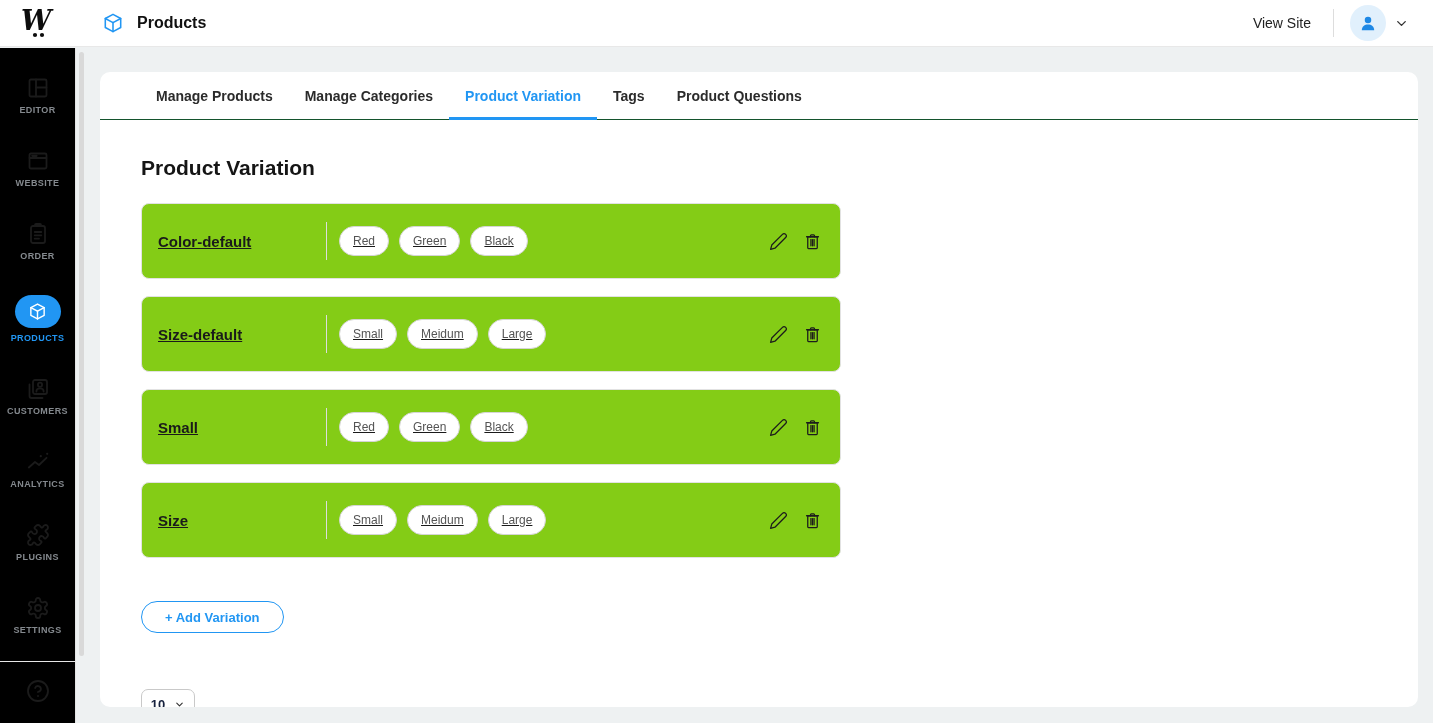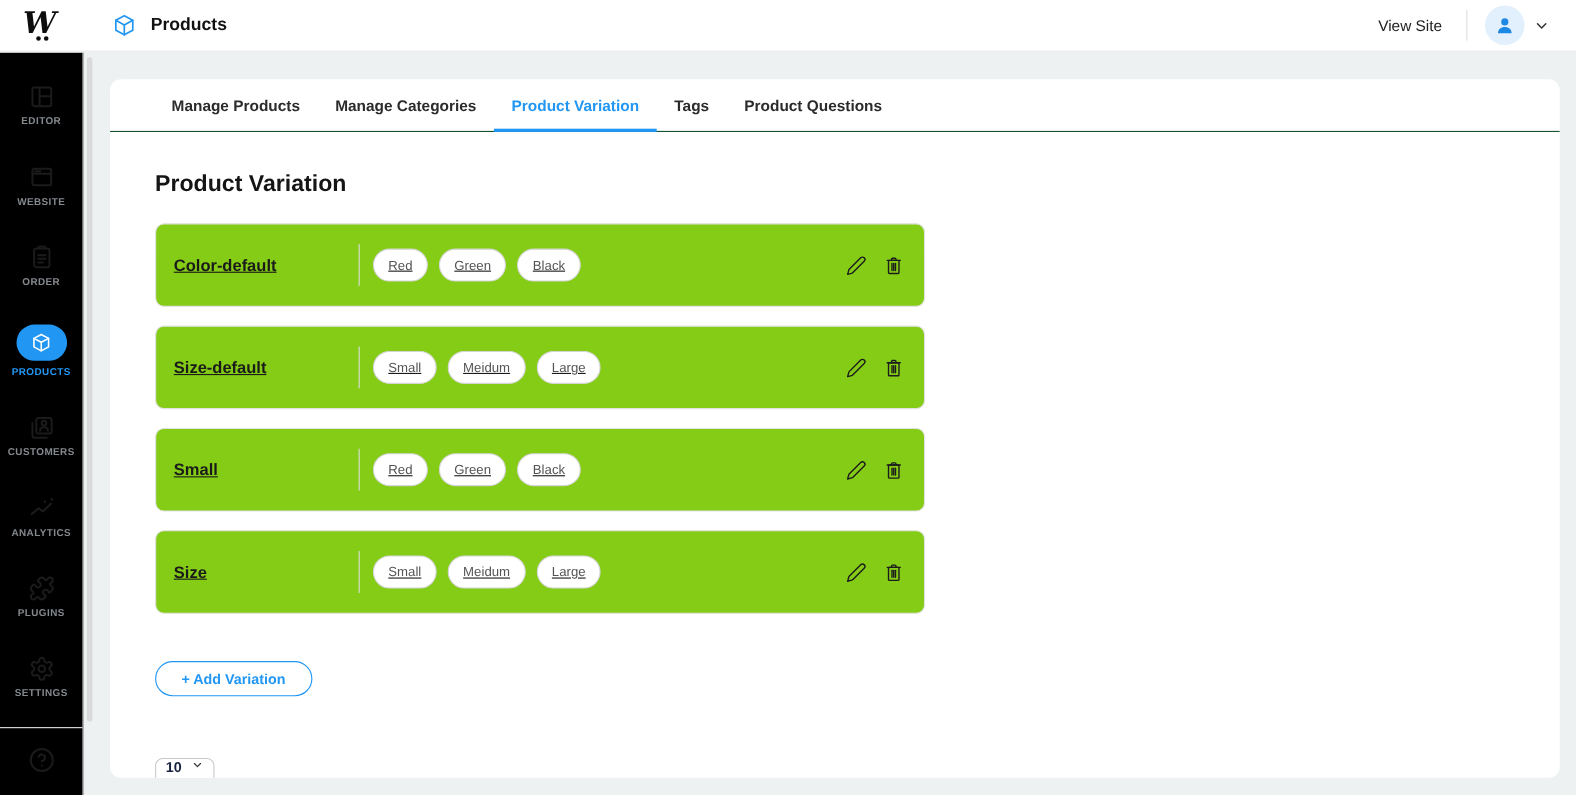--- a/index.html
+++ b/index.html
@@ -106,21 +106,21 @@
   .add-variation-btn {
     margin-top: 26px; display: inline-flex; align-items: center; justify-content: center;
     padding: 0 23px; height: 32px; border: 1px solid #2196f3; border-radius: 17px;
     background: #fff; color: #2196f3; font-size: 13px; font-weight: bold;
     font-family: inherit; cursor: pointer;
   }
 
   .page-size-select {
     margin-top: 56px; width: 54px; height: 31px;
     border: 1px solid #c9c9c9; border-radius: 7px; background: #fff;
-    display: flex; justify-content: center; gap: 9px;
+    display: flex; align-items: center; justify-content: center; gap: 9px;
     cursor: pointer;
   }
   .page-size-value { font-size: 13px; color: #16213e; font-weight: 600; }
   .select-chevron { color: #333; display: flex; }
 
   svg { display: block; }
 </style>
 </head>
 <body>
 

